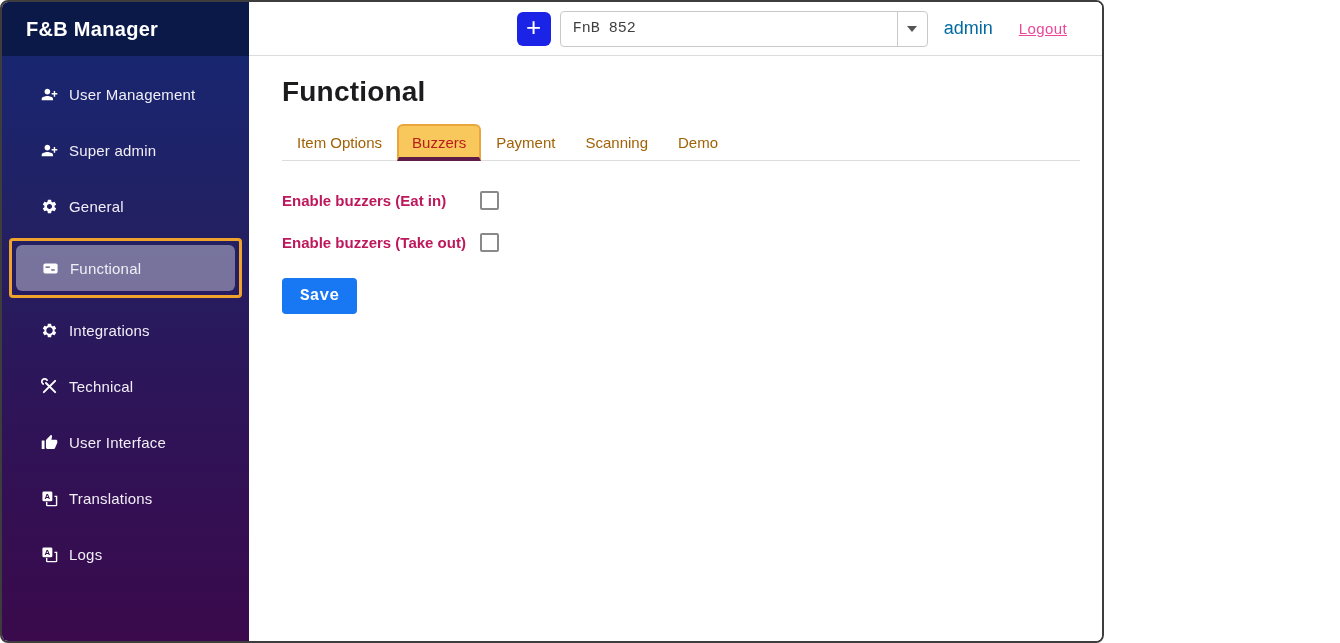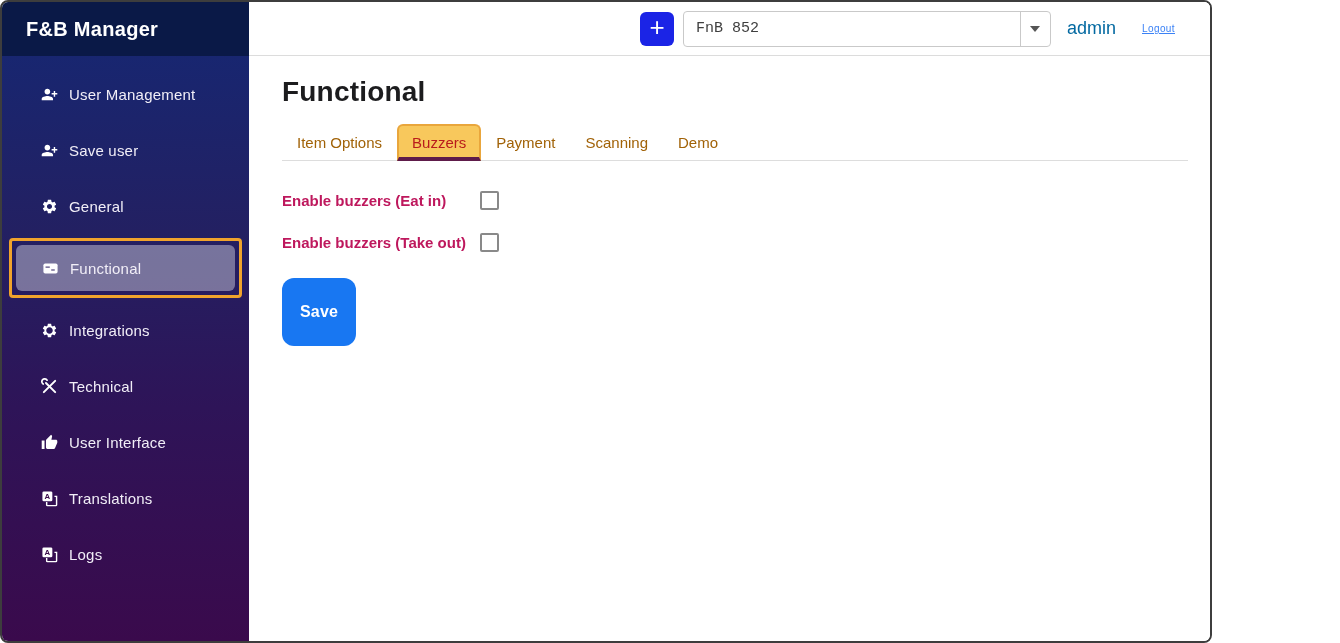--- a/index.html
+++ b/index.html
@@ -1,18 +1,18 @@
 <!DOCTYPE html>
 <html><head>
 <meta charset="utf-8">
 <style>
   * { box-sizing: border-box; margin: 0; padding: 0; }
   html,body { width:1340px; height:643px; font-family:"Liberation Sans", sans-serif; background:#fff; }
   .window {
-    width:1212px; height:643px; border:2px solid #3d3d3d; border-radius:8px;
+    width:1104px; height:643px; border:2px solid #3d3d3d; border-radius:8px;
     overflow:hidden; display:flex; background:#fff;
   }
 
   
   .sidebar { width:247px; flex:0 0 247px; display:flex; flex-direction:column; }
   .brand {
     height:54px; flex:0 0 54px; background:#0a1947; color:#fff;
     display:flex; align-items:center; padding-left:24px;
     font-size:20px; font-weight:700; letter-spacing:.3px;
   }
@@ -46,42 +46,42 @@
     display:flex; align-items:center; justify-content:center; padding-bottom:3px;
   }
   .venue-select {
     width:368px; height:36px; margin-left:9px; border:1px solid #c9c9c9; border-radius:4px;
     background:#fff; display:flex; align-items:stretch; cursor:pointer;
   }
   .venue-value { flex:1; display:flex; align-items:center; padding-left:12px; font-size:15px; color:#3f3f3f;font-family:Liberation Mono, monospace; }
   .venue-arrow { width:30px; border-left:1px solid #c9c9c9; display:flex; align-items:center; justify-content:center; border-radius:0 4px 4px 0; }
   .caret-down { width:0; height:0; border-left:5px solid transparent; border-right:5px solid transparent; border-top:6px solid #555; }
   .username { margin-left:16px; font-size:18px; color:#0369a1; }
-  .logout { margin-left:26px; font-size:10px; color:#3b82f6; text-decoration:underline; letter-spacing:.4px; cursor:pointer; }
+  .logout { margin-left:26px; font-size:15px; color:#ec4899; text-decoration:underline; letter-spacing:.4px; cursor:pointer; }
 
   
   .content { flex:1; padding:20px 22px 0 33px; }
   .page-title { font-size:28px; font-weight:700; color:#1c1c1e; letter-spacing:.2px; }
   .tabs { display:flex; margin-top:16px; border-bottom:1px solid #ddd; }
   .tab { padding:10px 15px 9px; font-size:15px; color:#a16207; cursor:pointer; white-space:nowrap; }
   .tab.active {
     background:#f8c85c; border:2px solid #e9a63c; border-bottom:4px solid #5e1b4a;
     border-radius:6px 6px 0 0; padding:8px 13px 5px; margin-bottom:-1px; color:#b91c1c;
   }
   .form { margin-top:18px; }
   .field { display:flex; align-items:center; height:42px; }
   .field-label { width:198px; font-size:15px; font-weight:700; color:#be185d; }
   .checkbox {
     appearance:none; -webkit-appearance:none; width:19px; height:19px;
     border:2px solid #898989; border-radius:2px; background:#fff; cursor:pointer;
   }
   .save-btn {
-    margin-top:15px; background:#1877f2; color:#fff; border:none; border-radius:12px;
-    font-size:16px; font-weight:700; padding:25px 18px; cursor:pointer; letter-spacing:.2px;
-    font-family:Liberation Sans, sans-serif;
+    margin-top:15px; background:#1877f2; color:#fff; border:none; border-radius:4px;
+    font-size:16px; font-weight:700; padding:9px 18px; cursor:pointer; letter-spacing:.2px;
+    font-family:Liberation Mono, monospace;
   }
 </style>
 </head>
 <body>
 
 <div class="window">
 
   <aside class="sidebar">
     <div class="brand">F&amp;B Manager</div>
     <nav class="nav">
@@ -98,21 +98,21 @@
       </div>
 
       <div class="nav-item">
         <span class="icon">
           <svg viewBox="0 0 24 24">
               <g transform="translate(24,0) scale(-1,1)">
                 <path fill="#fff" d="M15 12c2.21 0 4-1.79 4-4s-1.79-4-4-4-4 1.79-4 4 1.79 4 4 4zm-9-2V7H4v3H1v2h3v3h2v-3h3v-2H6zm9 4c-2.67 0-8 1.34-8 4v2h16v-2c0-2.66-5.33-4-8-4z"></path>
               </g>
             </svg>
         </span>
-        <span>Save user</span>
+        <span>Super admin</span>
       </div>
 
       <div class="nav-item">
         <span class="icon">
           <svg viewBox="0 0 24 24">
               <path fill="#fff" d="M19.14 12.94c.04-.3.06-.61.06-.94 0-.32-.02-.64-.07-.94l2.03-1.58c.18-.14.23-.41.12-.61l-1.92-3.32c-.12-.22-.37-.29-.59-.22l-2.39.96c-.5-.38-1.03-.7-1.62-.94l-.36-2.54c-.04-.24-.24-.41-.48-.41h-3.84c-.24 0-.43.17-.47.41l-.36 2.54c-.59.24-1.13.57-1.62.94l-2.39-.96c-.22-.08-.47 0-.59.22L2.74 8.87c-.12.21-.08.47.12.61l2.03 1.58c-.05.3-.09.63-.09.94s.02.64.07.94l-2.03 1.58c-.18.14-.23.41-.12.61l1.92 3.32c.12.22.37.29.59.22l2.39-.96c.5.38 1.03.7 1.62.94l.36 2.54c.05.24.24.41.48.41h3.84c.24 0 .44-.17.47-.41l.36-2.54c.59-.24 1.13-.56 1.62-.94l2.39.96c.22.08.47 0 .59-.22l1.92-3.32c.12-.22.07-.47-.12-.61l-2.01-1.58zM12 15.6c-1.98 0-3.6-1.62-3.6-3.6s1.62-3.6 3.6-3.6 3.6 1.62 3.6 3.6-1.62 3.6-3.6 3.6z"></path>
             </svg>
         </span>
         <span>General</span>
       </div>

